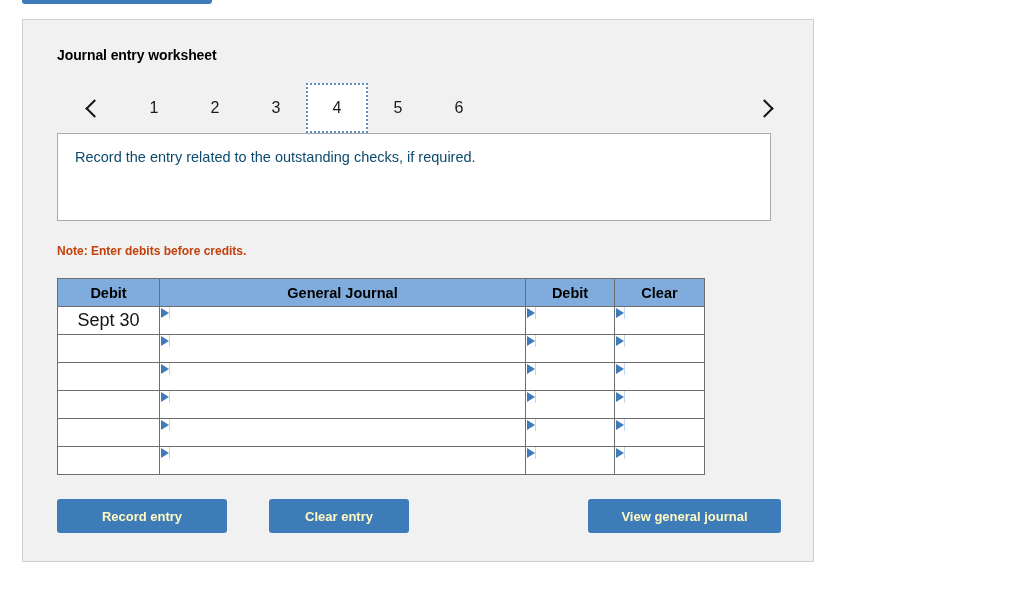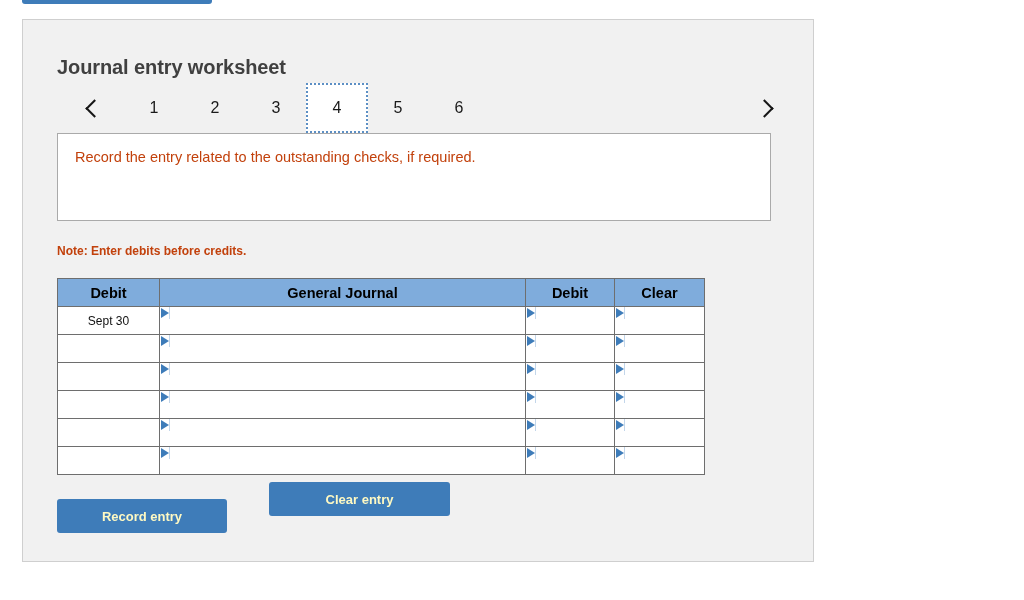--- a/index.html
+++ b/index.html
@@ -40,24 +40,24 @@
     width: 792px;
     height: 543px;
     background: #F1F1F1;
     border: 1px solid #CFCFCF;
     box-sizing: border-box;
   }
 
   .panel-title {
     position: absolute;
     left: 34px;
-    top: 36px;
-    font-size: 20px;
-    font-weight: bold;
-    color: #404040;
+    top: 27px;
+    font-size: 14px;
+    font-weight: bold;
+    color: #000000;
     letter-spacing: -0.1px;
   }
 
   
   .pager {
     position: absolute;
     left: 34px;
     top: 63px;
     width: 726px;
     height: 50px;
@@ -114,21 +114,21 @@
     height: 88px;
     background: #ffffff;
     border: 1px solid #AAAAAA;
     box-sizing: border-box;
   }
   .prompt-text {
     position: absolute;
     left: 17px;
     top: 15px;
     font-size: 14.5px;
-    color: #c2410c;
+    color: #0c4a6e;
   }
 
   
   .note {
     position: absolute;
     left: 34px;
     top: 224px;
     font-size: 12px;
     font-weight: bold;
     color: #c2410c;
@@ -161,21 +161,21 @@
     background: #ffffff;
     vertical-align: middle;
   }
   .col-date    { width: 102px; }
   .col-journal { width: 366px; }
   .col-debit   { width: 89px; }
   .col-credit  { width: 90px; }
 
   .date-cell {
     text-align: center;
-    font-size: 12px;
+    font-size: 18px;
     color: #111111;
     margin-left: 8px;
   }
 
   
   .tri {
     position: absolute;
     left: 1px;
     top: 1px;
     width: 0;
@@ -201,21 +201,21 @@
     border: none;
     border-radius: 3px;
     color: #fef9c3;
     font-family: "Liberation Sans", sans-serif;
     font-size: 13px;
     font-weight: bold;
     cursor: pointer;
     padding: 0;
   }
   .btn-record { left: 34px;  top: 479px; width: 170px; }
-  .btn-clear  { left: 246px; top: 462px; width: 181px; }
+  .btn-clear  { left: 246px; top: 479px; width: 140px; }
   .btn-view   { left: 565px; top: 479px; width: 193px; }
 </style>
 </head>
 <body>
 
 <div class="top-bar-button"></div>
 
 <div class="panel">
 
   <div class="panel-title">Journal entry worksheet</div>
@@ -350,14 +350,15 @@
             <span class="tri-stem"></span>
           </td>
       </tr>
     </tbody>
   </table>
 
   <button class="btn btn-record">Record entry</button>
 
   <button class="btn btn-clear">Clear entry</button>
 
+  <button class="btn btn-view">View general journal</button>
 
 </div>
 
 </body></html>

